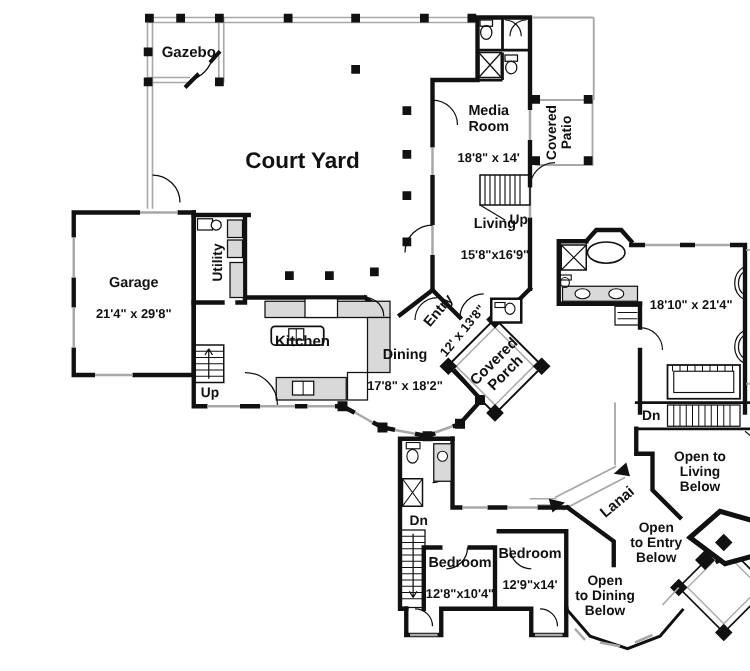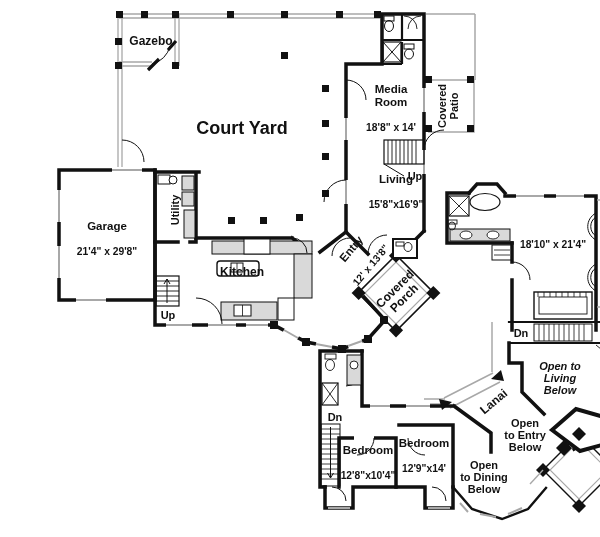--- a/index.html
+++ b/index.html
@@ -302,37 +302,41 @@
     <span class="nm">Garage</span>
     <span class="dims">21'4" x 29'8"</span>
   </div>
 
   <div class="lbl rot90 sm" style="left:131px;top:210px;">Utility</div>
 
 
   <div class="lbl" style="left:198px;top:273px;">Kitchen</div>
   <div class="lbl sm" style="left:124px;top:315px;">Up</div>
 
+  <div class="lbl" style="left:280px;top:297px;">
+    <span class="nm">Dining</span>
+    <span class="dims">17'8" x 18'2"</span>
+  </div>
 
   <div class="lbl rot50" style="left:317px;top:257px;">
     <span class="nm">Entry</span>
     <span class="dims">12' x 13'8"</span>
   </div>
 
   <div class="lbl rot45" style="left:356px;top:294px;">Covered
 Porch</div>
 
   <div class="lbl" style="left:509px;top:245px;">
     <span class="dims">18'10" x 21'4"</span>
   </div>
 
   <div class="lbl" style="left:573px;top:290px;">Lanai</div>
   <div class="lbl sm" style="left:477px;top:333px;">Dn</div>
 
-  <div class="lbl sm" style="left:516px;top:378px;font-style:italic;">Open to
+  <div class="lbl sm" style="left:516px;top:378px;">Open to
 Living
 Below</div>
   <div class="lbl rot40" style="left:450px;top:402px;">Lanai</div>
   <div class="lbl sm" style="left:481px;top:435px;">Open
 to Entry
 Below</div>
   <div class="lbl sm" style="left:440px;top:477px;">Open
 to Dining
 Below</div>
 

